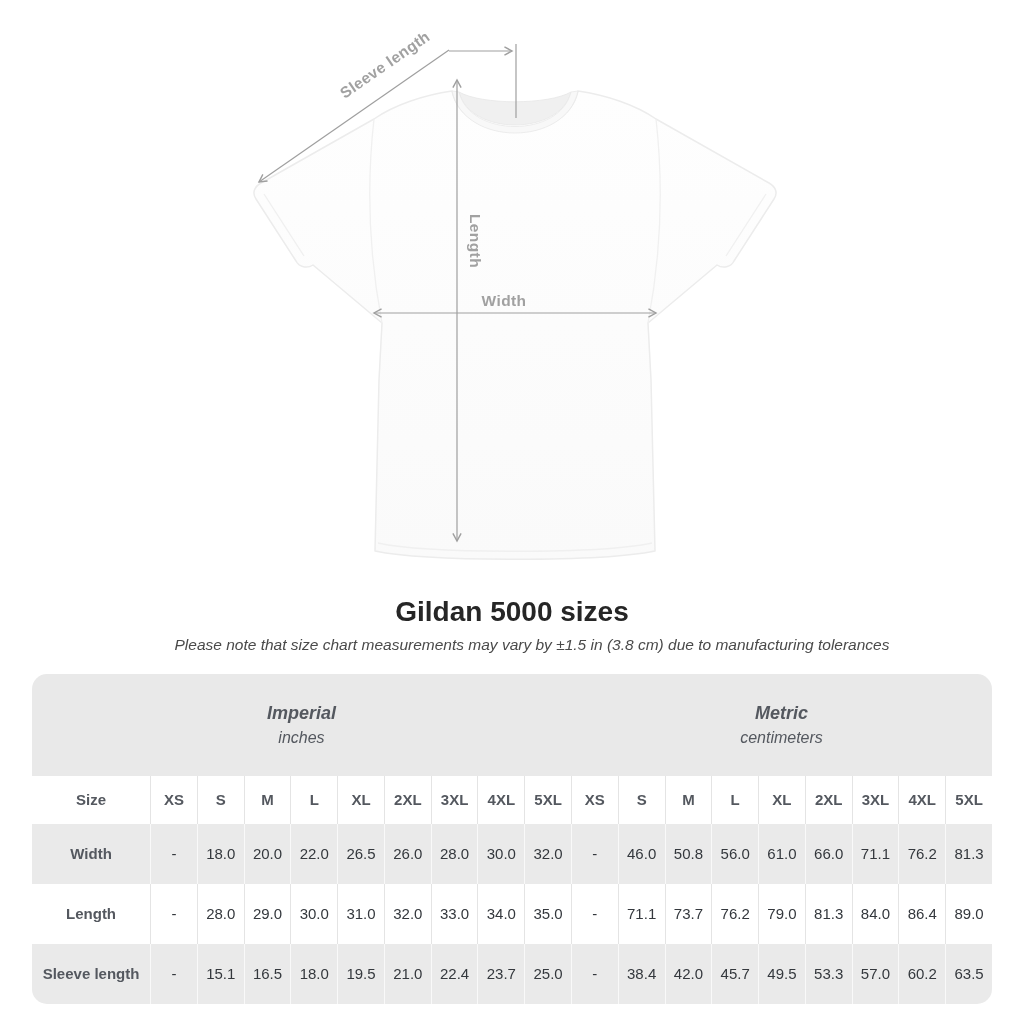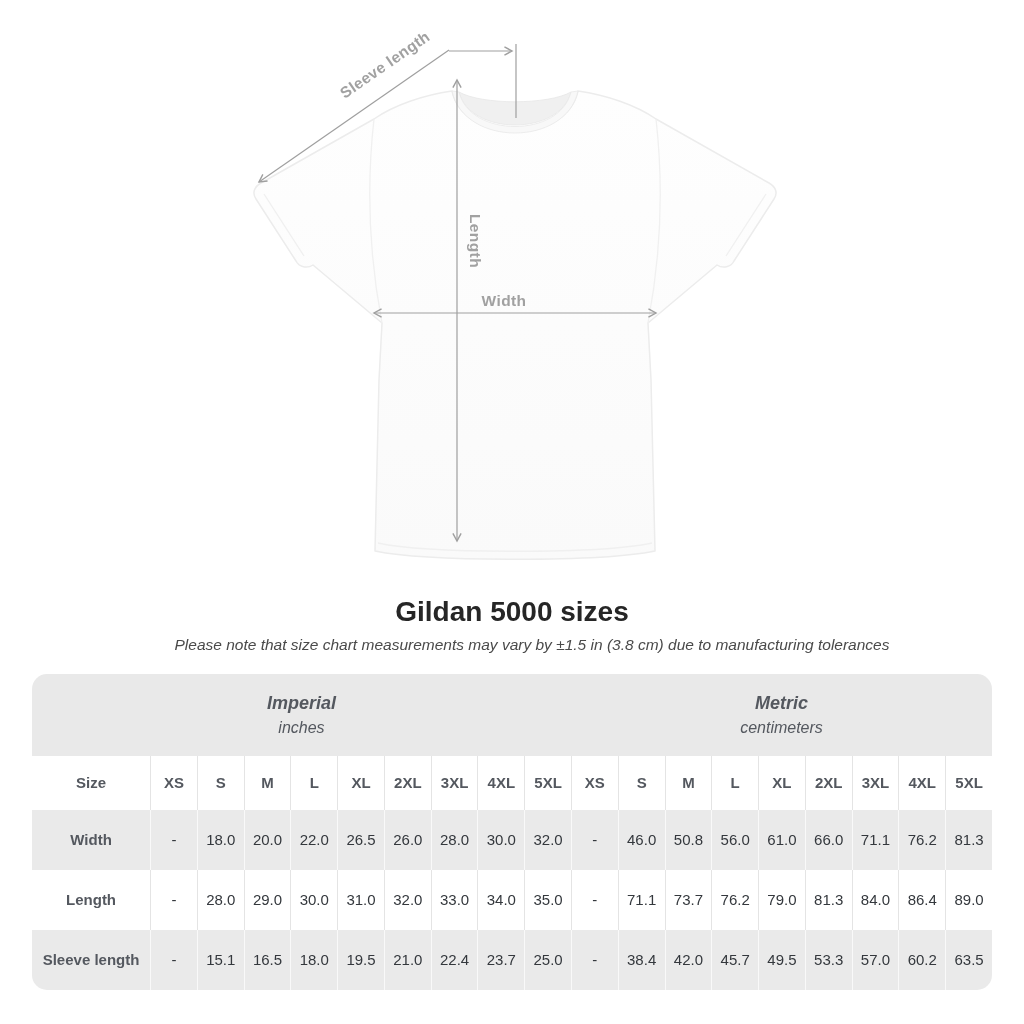--- a/index.html
+++ b/index.html
@@ -27,34 +27,34 @@
   }
   .subtitle{
     margin:7px 0 0;text-align:center;font-style:italic;
     font-size:15.5px;color:var(--subtitle-text);padding-left:40px;
   }
   .table-wrap{margin:20px 32px 0;}
   table.size-chart{
     width:960px;border-collapse:separate;border-spacing:0;table-layout:fixed;
   }
   .unit-row th{
-    background:var(--band-gray);height:82px;padding:0;vertical-align:middle;
+    background:var(--band-gray);height:102px;padding:0;vertical-align:middle;
   }
   .unit-row th:first-child{border-top-left-radius:15px;}
   .unit-row th:last-child{border-top-right-radius:15px;}
   .unit-name{
     font-size:18px;font-weight:bold;font-style:italic;color:var(--label-text);
   }
   .unit-sub{
     font-size:16px;font-style:italic;font-weight:normal;color:var(--label-text);
     margin-top:5px;
   }
   td,th{text-align:center;vertical-align:middle;padding:0;}
   tr.size-row td{
-    background:#fff;height:54px;font-weight:bold;font-size:15px;color:var(--label-text);
+    background:#fff;height:48px;font-weight:bold;font-size:15px;color:var(--label-text);
   }
   tr.size-row td + td{border-left:1px solid var(--cell-line);margin-left:16px;}
   tr.data-row td{height:60px;font-size:15px;color:var(--value-text);}
   tr.data-row td.row-label{font-weight:bold;color:var(--label-text);}
   tr.row-white td{background:#fff;}
   tr.row-white td + td{border-left:1px solid var(--cell-line);}
   tr.row-gray td{background:var(--row-gray);}
   tr.row-gray td + td{border-left:1px solid var(--cell-line-on-gray);}
   tr.last-row td:first-child{border-bottom-left-radius:15px;}
   tr.last-row td:last-child{border-bottom-right-radius:15px;}

